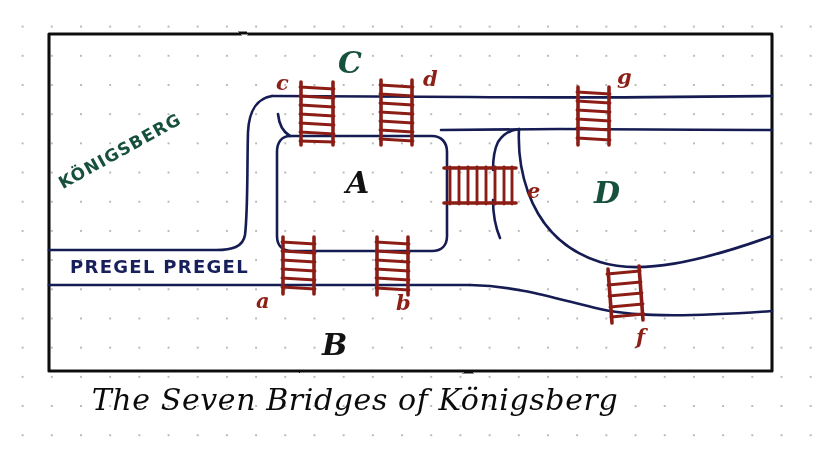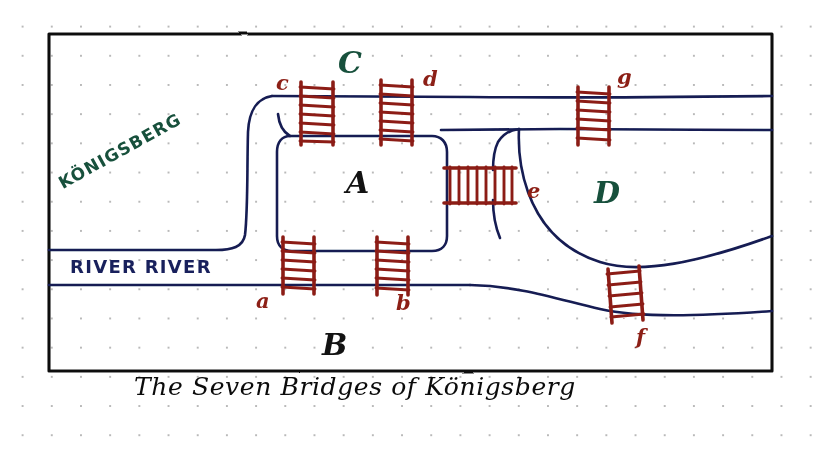--- a/index.html
+++ b/index.html
@@ -68,27 +68,27 @@
     letter-spacing: 1.2px;
     color: #17503c;
     transform-origin: 0 50%;
     transform: rotate(-29deg);
   }
 
   
   .caption {
     position: absolute;
     left: 0;
-    top: 372px;
+    top: 382px;
     width: 710px;
     text-align: center;
     font-family: "DejaVu Serif", serif;
     font-style: italic;
     font-weight: 400;
-    font-size: 25px;
+    font-size: 30px;
     letter-spacing: 0.6px;
     color: #0b0b0b;
     user-select: none;
   }
 </style>
 </head>
 <body>
 
 <div id="stage">
 
@@ -225,21 +225,21 @@
           <path d="M608,285 L641,282"></path>
         <path d="M609,296 L642,293"></path>
           <path d="M610,307 L643,304"></path>
         <path d="M611,317 L644,314"></path>
       </g>
     </g>
   </svg>
 
   <div class="txt city-label" style="left:60px; top:176px;">KÖNIGSBERG</div>
 
-  <div class="txt river-label" style="left:70px; top:258px;">RIVER RIVER</div>
+  <div class="txt river-label" style="left:70px; top:258px;">PREGEL PREGEL</div>
 
   <div class="txt region-letter green" style="left:338px; top:48px;">C</div>
 
   <div class="txt region-letter black" style="left:346px; top:168px;">A</div>
 
   <div class="txt region-letter green" style="left:594px; top:178px;">D</div>
 
   <div class="txt region-letter black" style="left:322px; top:330px;">B</div>
 
   <div class="txt bridge-letter" style="left:276px; top:72px;">c</div>

